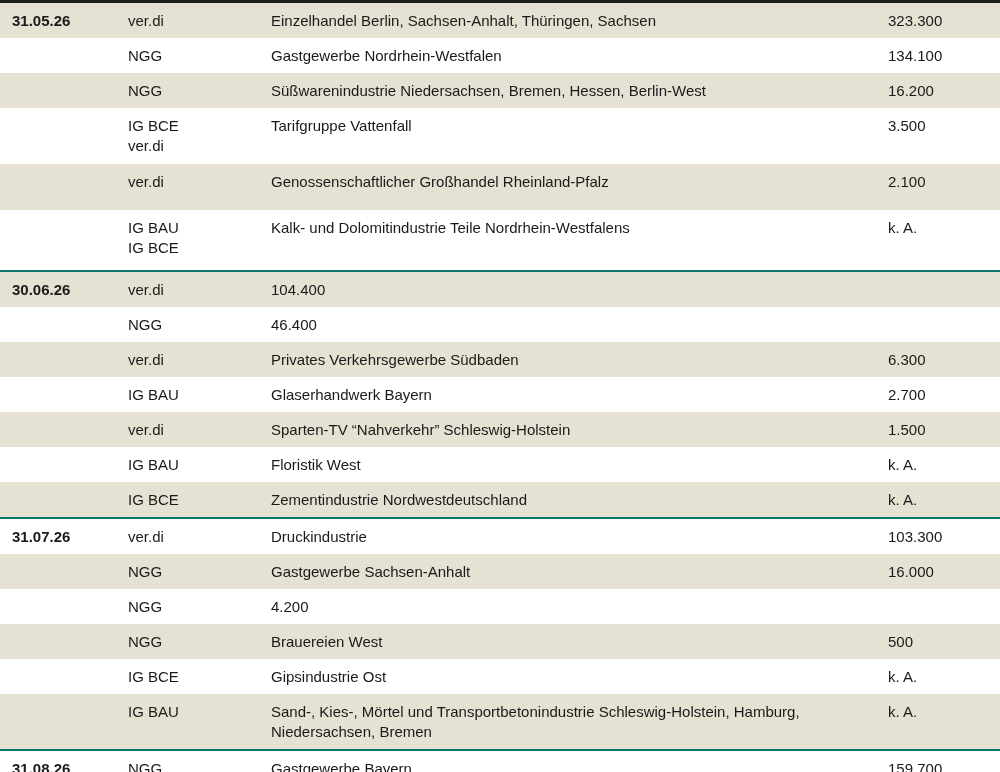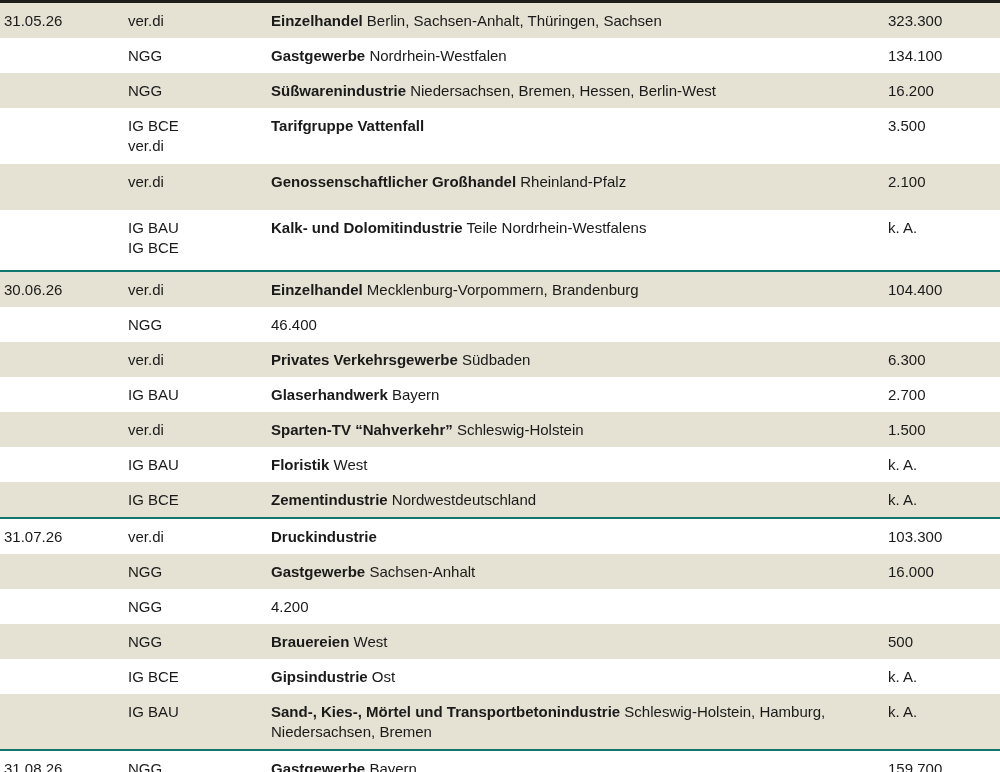--- a/index.html
+++ b/index.html
@@ -11,24 +11,24 @@
   }
   .page { border-top: 3px solid #1d1d1b; }
   .tsection + .tsection { border-top: 2px solid #0f766e; }
   .row {
     display: flex; align-items: flex-start;
     padding: 8px 0 7px;
     font-size: 15px; line-height: 20px;
   }
   .row.shaded { background: #e5e2d3; }
   .c { white-space: pre-line; }
-  .date  { width: 128px; padding-left: 4px; font-weight: normal; flex: 0 0 auto; }
+  .date  { width: 128px; padding-left: 12px; font-weight: bold; flex: 0 0 auto; }
   .union { width: 143px; flex: 0 0 auto; }
   .sector{ flex: 1 1 auto; padding-right: 12px; }
-  .sector .b { font-weight: bold; margin-top: 48px; }
+  .sector .b { font-weight: normal; margin-top: 48px; }
   .value { width: 112px; flex: 0 0 auto; text-align: left; padding-right: 4px; }
   .mh46 { min-height: 46px; }
   .mh56 { min-height: 56px; }
   .mh60 { min-height: 60px; }
 </style>
 </head>
 <body>
 
 <div class="page">
 
@@ -70,21 +70,20 @@
 IG BCE</div>
       <div class="c sector"><span class="b">Kalk- und Dolomitindustrie</span> <span>Teile Nordrhein-Westfalens</span></div>
       <div class="c value">k. A.</div>
     </div>
   </div>
 
   <div class="tsection">
     <div class="row shaded">
       <div class="c date">30.06.26</div>
       <div class="c union">ver.di</div>
-      <div class="c sector"><span class="b">Einzelhandel</span> <span>Mecklenburg-Vorpommern, Brandenburg</span></div>
       <div class="c value">104.400</div>
     </div>
     <div class="row">
       <div class="c date"></div>
       <div class="c union">NGG</div>
       <div class="c value">46.400</div>
     </div>
     <div class="row shaded">
       <div class="c date"></div>
       <div class="c union">ver.di</div>

